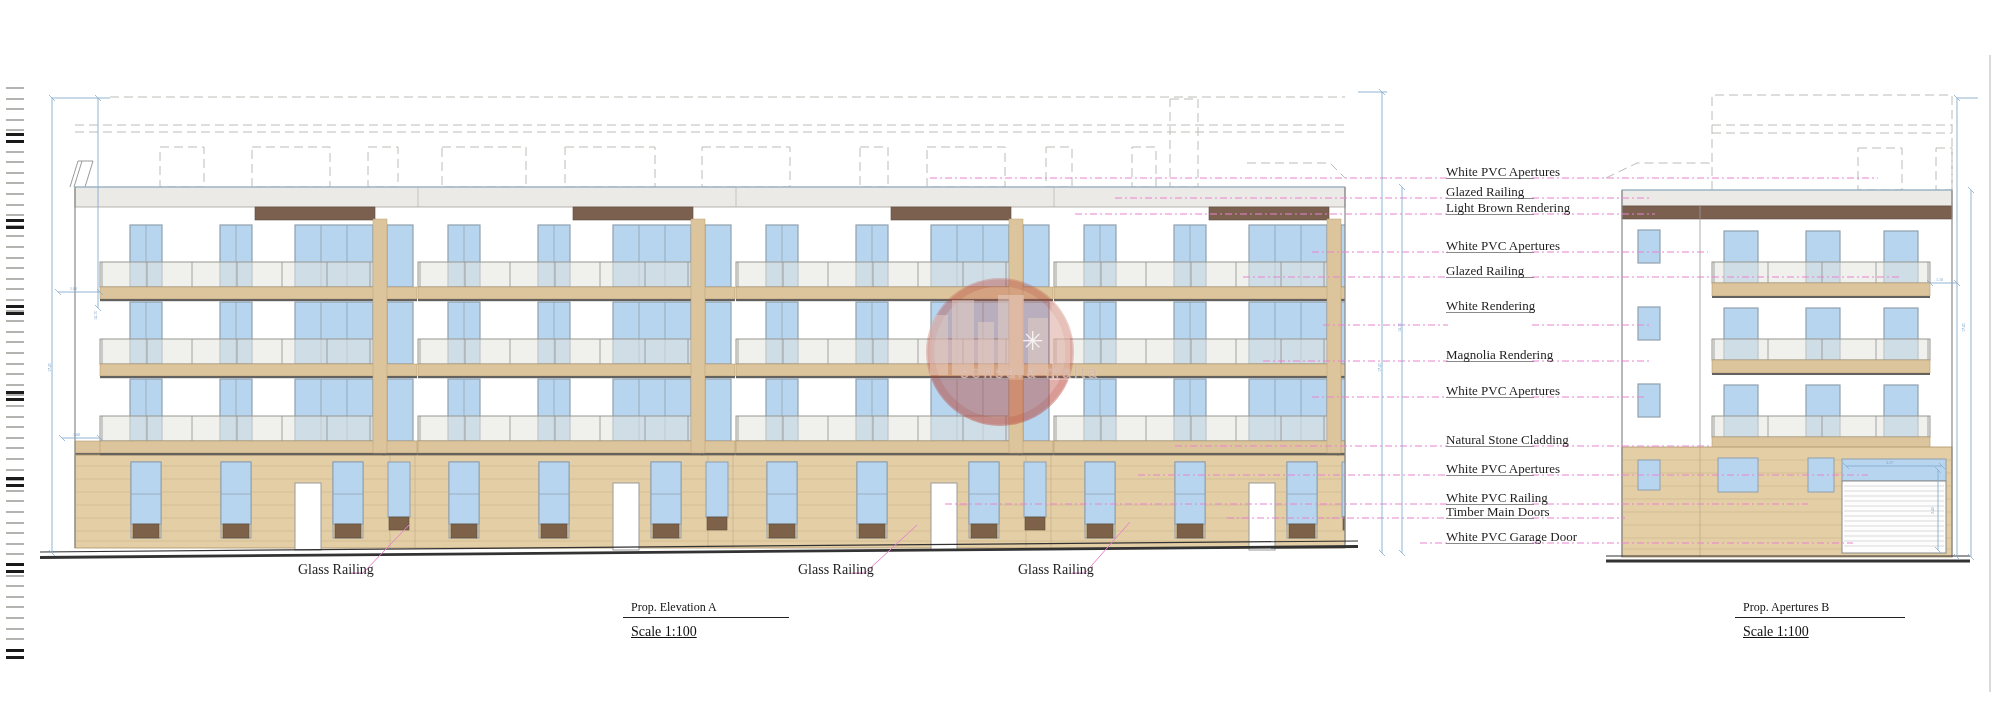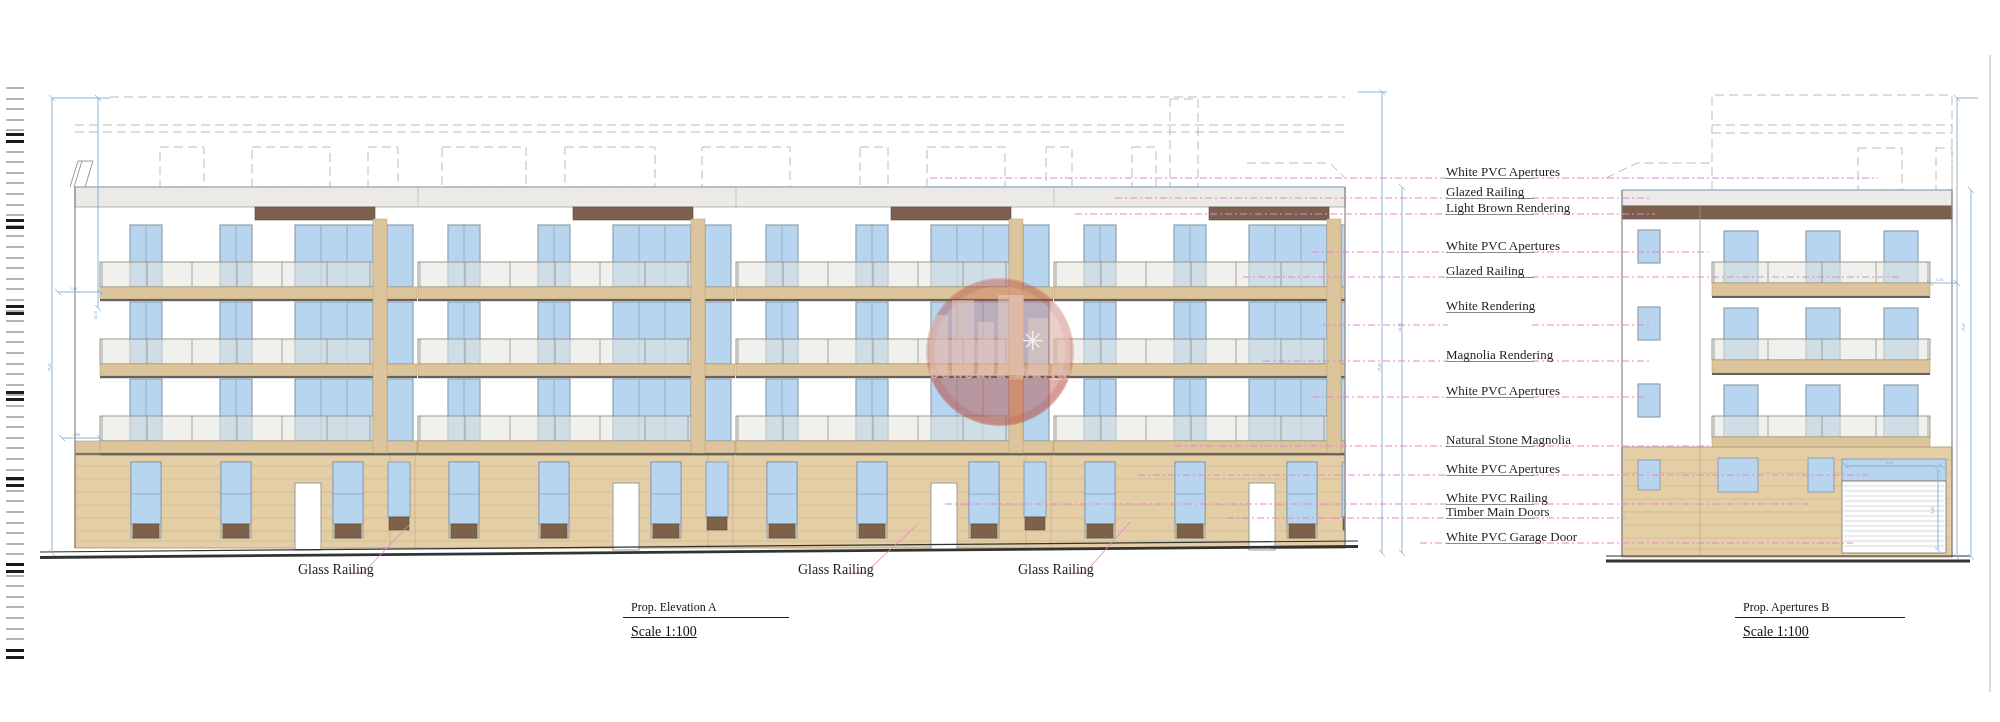--- a/index.html
+++ b/index.html
@@ -14,21 +14,21 @@
     background-position:0 46px,0 0;}
   .lbl{position:absolute;left:1446px;width:88px;text-align:left;font-size:13px;color:#1d1d1d;
        line-height:11px;border-bottom:1px solid #8a8a8a;padding-bottom:1px;white-space:nowrap;}
   .cap{position:absolute;width:56px;text-align:center;font-size:14px;color:#1d1d1d;white-space:nowrap;}
   .ttl{position:absolute;font-size:12px;color:#111;border-bottom:1.5px solid #222;
        padding:0 0 2px 8px;white-space:nowrap;}
   .scl{position:absolute;font-size:14px;color:#111;white-space:nowrap;text-decoration:underline;}
   .dim{position:absolute;font-size:4px;color:#6f9cc6;white-space:nowrap;}
   .dimv{position:absolute;font-size:4px;color:#6f9cc6;white-space:nowrap;
         transform:rotate(-90deg);transform-origin:left top;}
-  #wmtext{position:absolute;left:900px;top:364px;width:200px;text-align:center;
+  #wmtext{position:absolute;left:900px;top:364px;width:200px;text-align:right;
           font-family:"Liberation Sans","DejaVu Sans",sans-serif;font-size:16px;
           letter-spacing:3px;color:rgba(215,180,170,.95);text-shadow:0 0 2px rgba(255,255,255,.4);}
   #wmstar{position:absolute;left:1022px;top:326px;font-size:26px;color:rgba(255,255,255,.8);
           font-family:"DejaVu Sans",sans-serif;}
 </style>
 </head>
 <body>
 
 <div id="sheet">
 
@@ -303,21 +303,21 @@
   <div id="wmtext">sensara malta</div>
 
   <div class="lbl" style="top:166px">White PVC Apertures</div>
   <div class="lbl" style="top:186px">Glazed Railing</div>
   <div class="lbl" style="top:202px">Light Brown Rendering</div>
   <div class="lbl" style="top:240px">White PVC Apertures</div>
   <div class="lbl" style="top:265px">Glazed Railing</div>
   <div class="lbl" style="top:300px">White Rendering</div>
   <div class="lbl" style="top:349px">Magnolia Rendering</div>
   <div class="lbl" style="top:385px">White PVC Apertures</div>
-  <div class="lbl" style="top:434px">Natural Stone Magnolia</div>
+  <div class="lbl" style="top:434px">Natural Stone Cladding</div>
   <div class="lbl" style="top:463px">White PVC Apertures</div>
   <div class="lbl" style="top:492px">White PVC Railing</div>
   <div class="lbl" style="top:506px">Timber Main Doors</div>
   <div class="lbl" style="top:531px">White PVC Garage Door</div>
 
   <div class="cap" style="left:298px;top:562px">Glass Railing</div>
   <div class="cap" style="left:798px;top:562px">Glass Railing</div>
   <div class="cap" style="left:1018px;top:562px">Glass Railing</div>
 
   <div class="ttl" style="left:623px;top:600px;width:158px">Prop. Elevation A</div>

